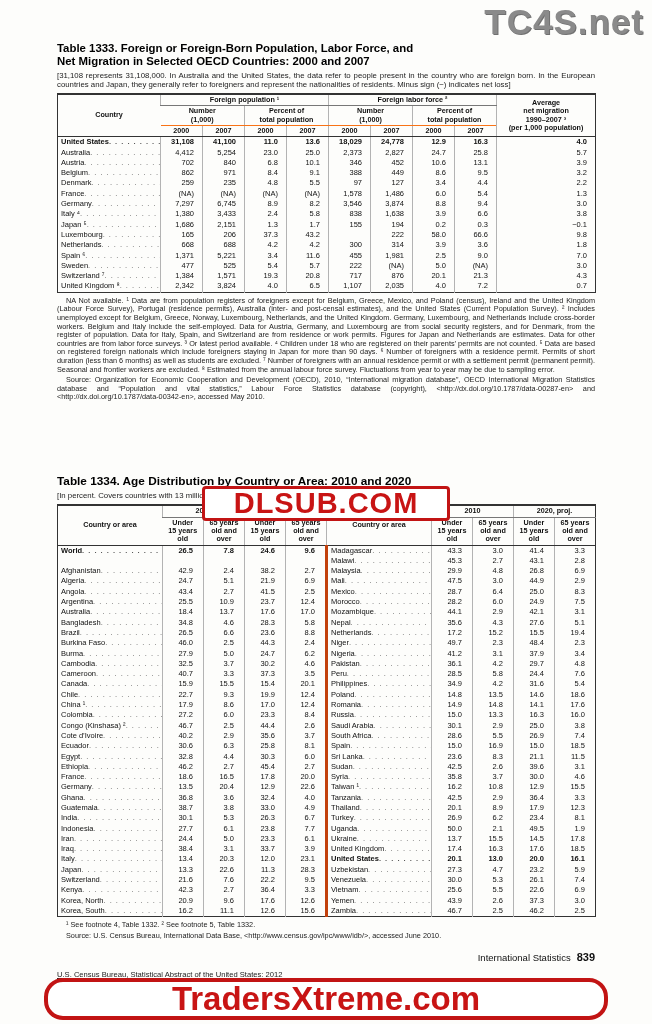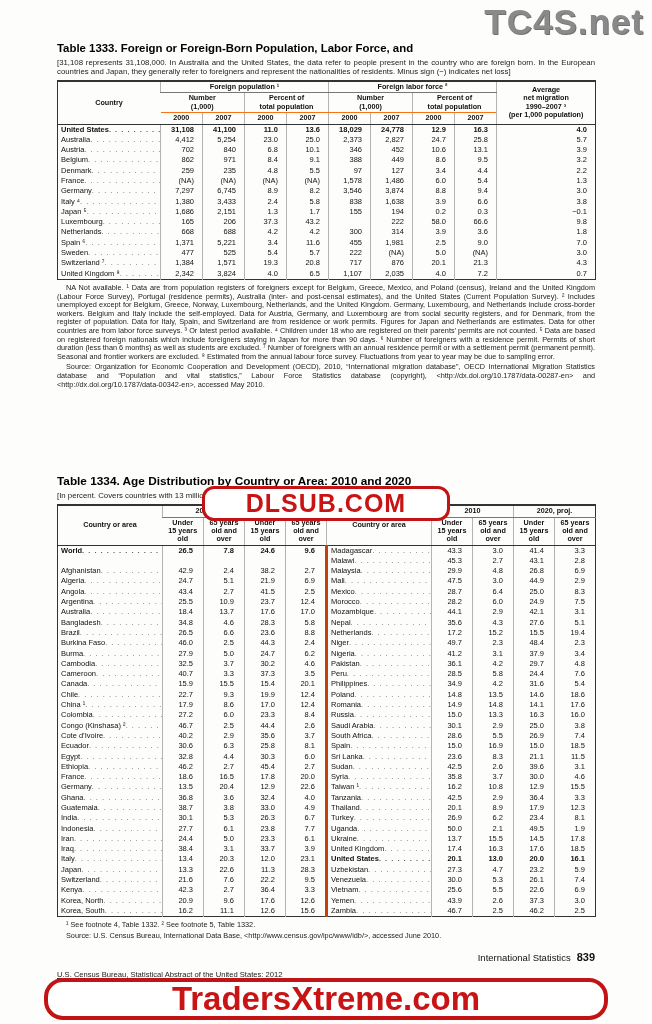--- a/index.html
+++ b/index.html
@@ -58,33 +58,33 @@
 
   
   .footer-right { position:absolute; right:57px; top:951px; font-size:9.5px; color:#111; }
   .footer-right b { font-size:11px; margin-left:6px; }
   .footer-left { position:absolute; left:57px; top:970px; font-size:7.6px; color:#222;text-decoration:underline; }
 
   
   .stamp { position:absolute; background:#fff; border:3px solid #c21414; color:#c81414;
            font-weight:bold; display:flex; align-items:center; justify-content:center;
            z-index:30; }
-  .stamp-mid { left:202px; top:486px; width:248px; height:35px; border-radius:12px;
-               font-size:25px; letter-spacing:1px;align-items:center; }
+  .stamp-mid { left:202px; top:486px; width:248px; height:35px; border-radius:4px;
+               font-size:29px; letter-spacing:1px;align-items:center; }
   .stamp-bottom { left:44px; top:978px; width:564px; height:42px; border-radius:19px;
                   border-width:4px; font-size:33px; }
 </style>
 </head>
 <body>
 
 <div class="wm-top">TC4S.net</div>
 
 <div class="content">
 
-  <h1 class="t1-title"><span>Table 1333. Foreign or Foreign-Born Population, Labor Force, and</span><br></h1>
+  <h1 class="t1-title"><span>Table 1333. Foreign or Foreign-Born Population, Labor Force, and</span><br><span>Net Migration in Selected OECD Countries: 2000 and 2007</span></h1>
 
   <p class="small-note">[31,108 represents 31,108,000. In Australia and the United States, the data refer to people present in the country who are foreign born. In the European countries and Japan, they generally refer to foreigners and represent the nationalities of residents. Minus sign (−) indicates net loss]</p>
 
   <table class="t1333">
     <colgroup>
       <col class="c-country">
         <col class="c-num" span="8">
         <col class="c-avg">
     </colgroup>
     <thead>

